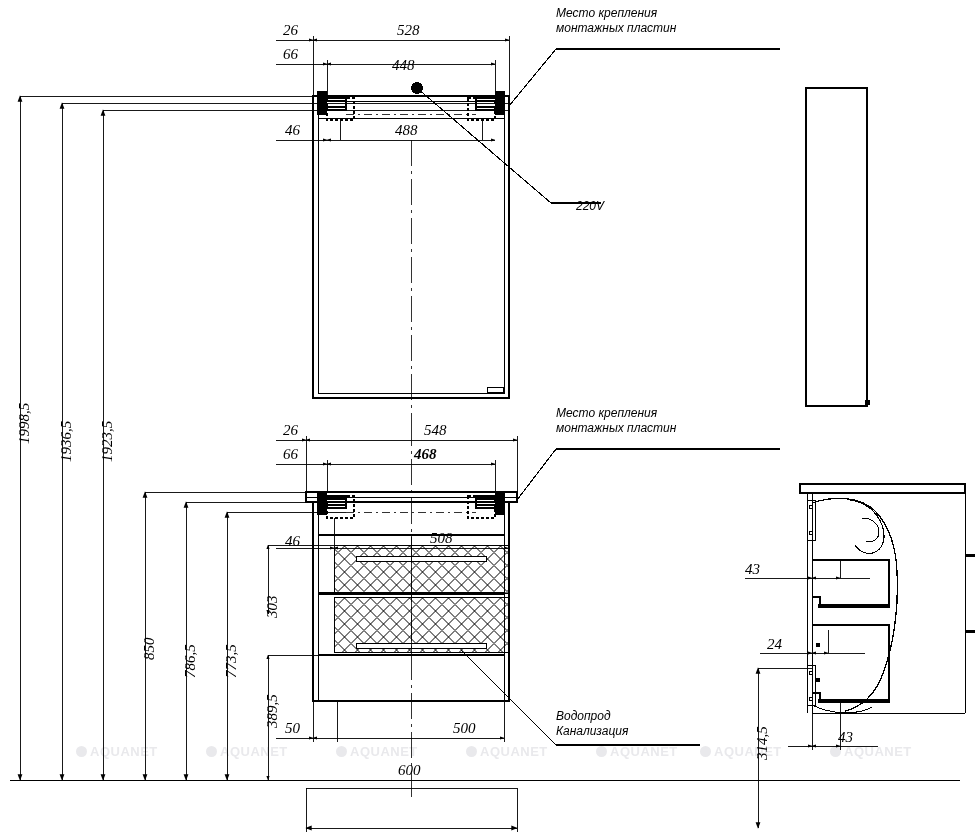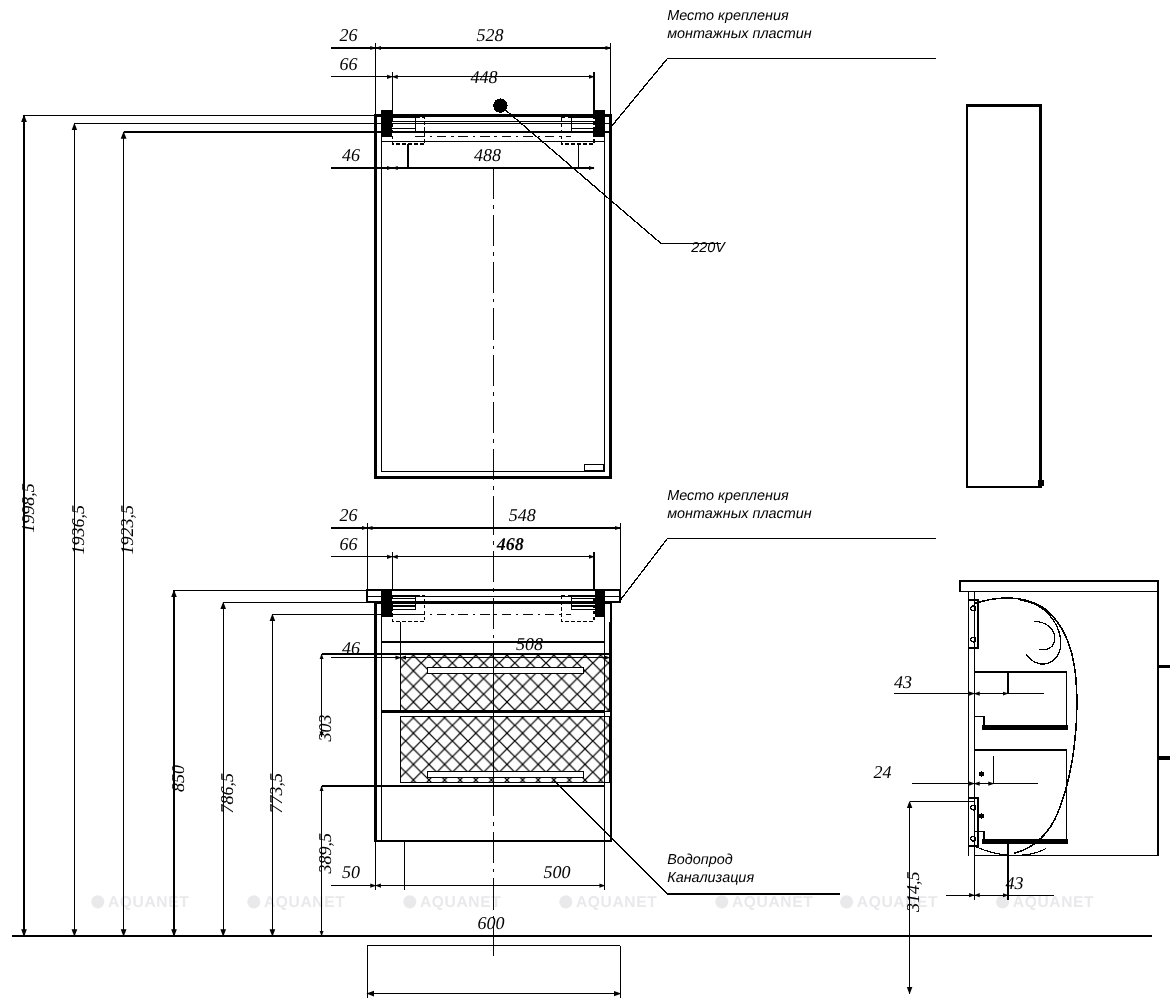--- a/index.html
+++ b/index.html
@@ -290,21 +290,21 @@
   <div class="dim dimv" style="left:16px;top:444px;">1998,5</div>
   <div class="dim dimv" style="left:58px;top:462px;">1936,5</div>
   <div class="dim dimv" style="left:99px;top:462px;">1923,5</div>
   <div class="dim dimv" style="left:141px;top:660px;">850</div>
   <div class="dim dimv" style="left:182px;top:678px;">786,5</div>
   <div class="dim dimv" style="left:223px;top:678px;">773,5</div>
   <div class="dim dimv" style="left:264px;top:618px;">303</div>
   <div class="dim dimv" style="left:264px;top:728px;">389,5</div>
 
   <div class="dim" style="left:745px;top:561px;">43</div>
-  <div class="dim" style="left:728px;top:636px;">24</div>
+  <div class="dim" style="left:767px;top:636px;">24</div>
   <div class="dim dimv" style="left:754px;top:760px;">314,5</div>
   <div class="dim" style="left:838px;top:729px;">43</div>
 
   <div class="note" style="left:556px;top:6px;">
     <div>Место крепления</div>
     <div>монтажных пластин</div>
   </div>
   <div class="note" style="left:556px;top:199px;margin-left:20px;">
     <div>220V</div>
   </div>

